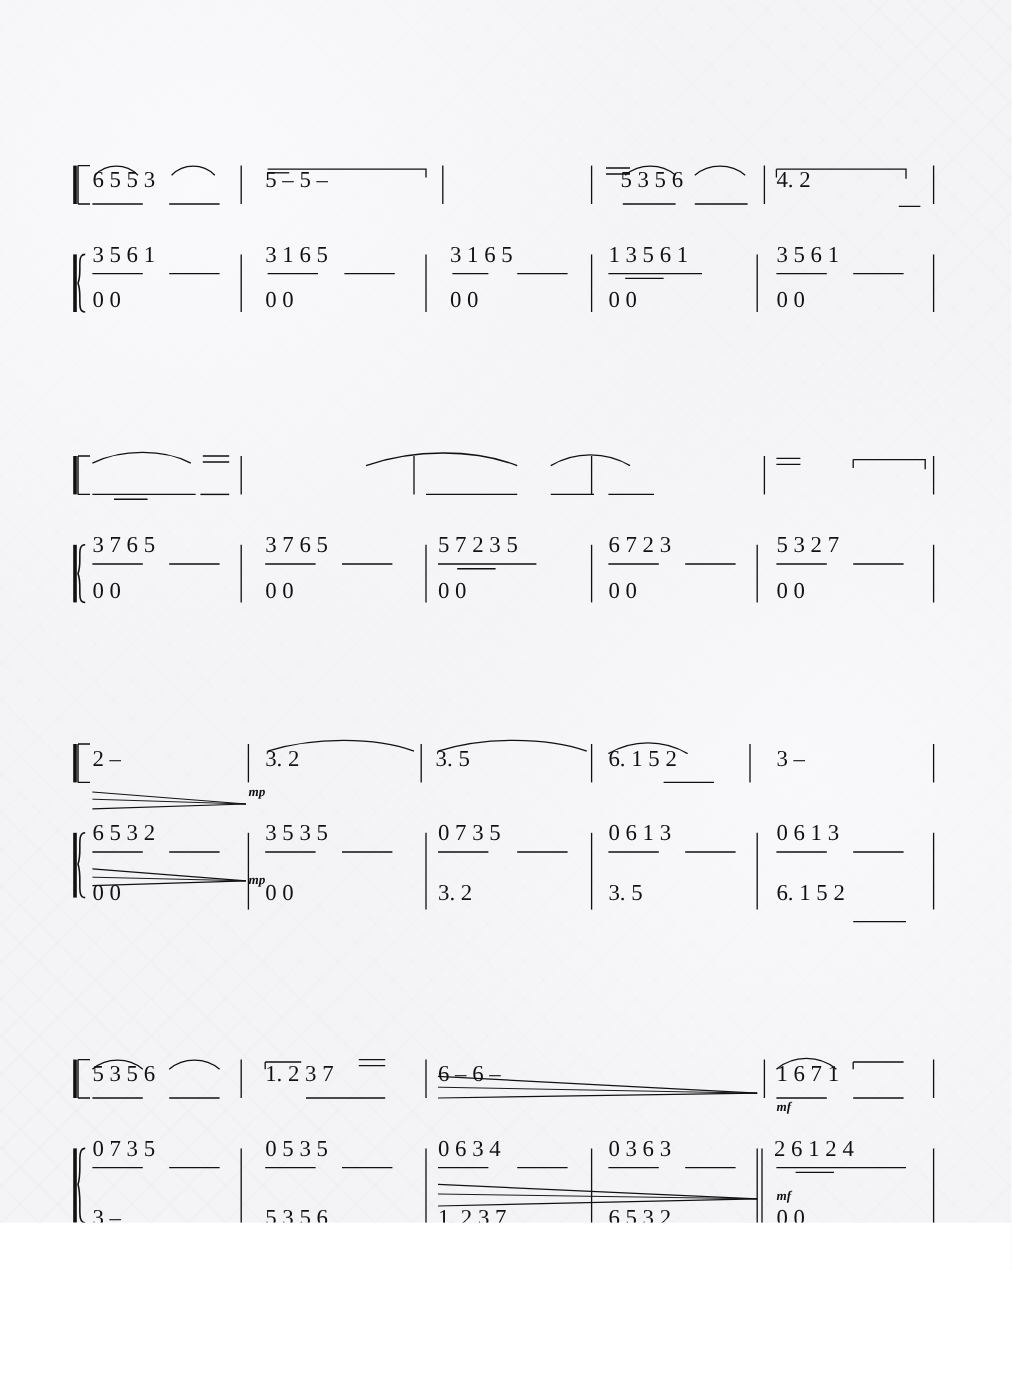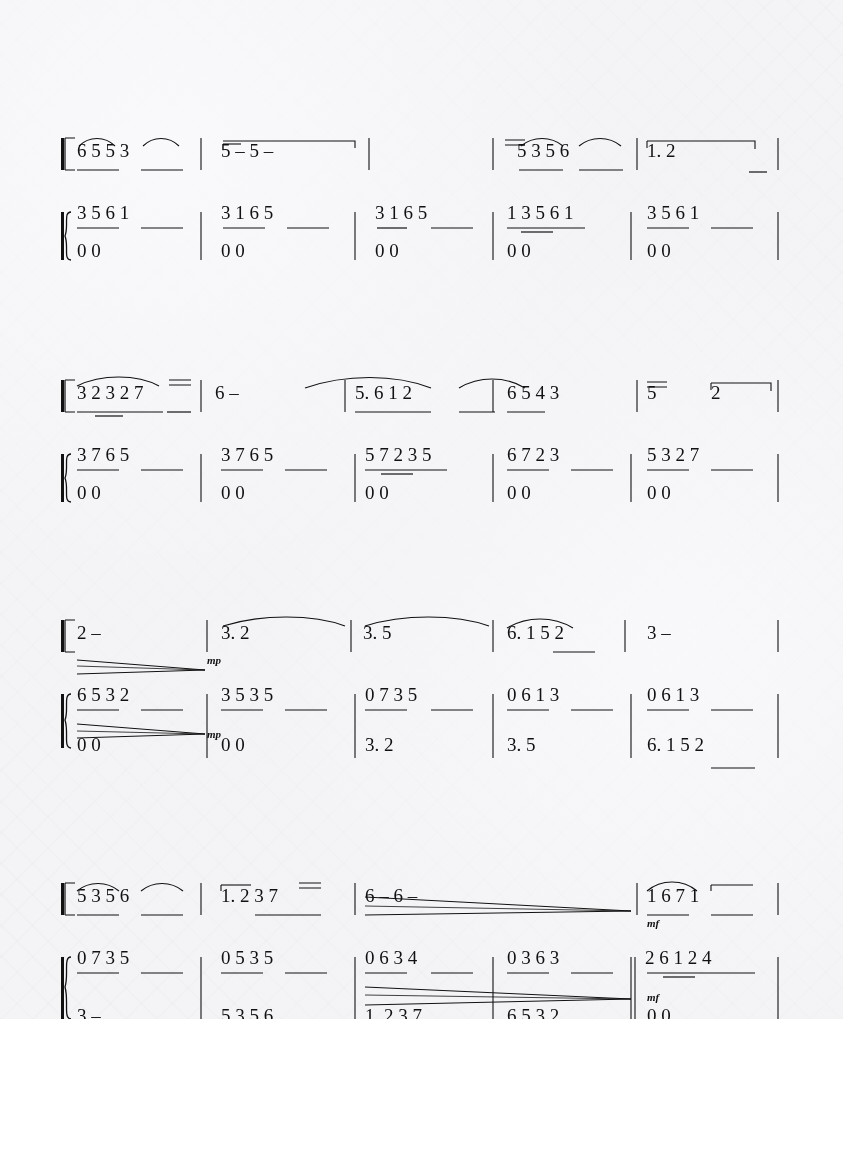--- a/index.html
+++ b/index.html
@@ -148,21 +148,21 @@
         <line class="ink" x1="438" y1="82" x2="438" y2="130" stroke-width="1.1"></line>
         <line class="ink" x1="576" y1="82" x2="576" y2="130" stroke-width="1.1"></line>
         <line class="ink" x1="723" y1="82" x2="723" y2="130" stroke-width="1.1"></line>
       </svg>
 
       
       <div class="row" style="position:absolute; top:0; left:0; width:730px;">
         <div class="cell" style="left:22px; top:10px;">6 5   5 3</div>
         <div class="cell" style="left:166px; top:10px;">5   –   5   –</div>
         <div class="cell" style="left:462px; top:10px;">5 3   5 6</div>
-        <div class="cell" style="left:592px; top:10px;">1.        2</div>
+        <div class="cell" style="left:592px; top:10px;">4.        2</div>
       </div>
 
       
       <div class="row" style="position:absolute; top:72px; left:0; width:730px;">
         <div class="cell" style="left:22px; top:0px;">3 5   6 1</div>
         <div class="cell" style="left:166px; top:0px;">3 1   6 5</div>
         <div class="cell" style="left:320px; top:0px;">3 1   6 5</div>
         <div class="cell" style="left:452px; top:0px;">1 3 5 6 1</div>
         <div class="cell" style="left:592px; top:0px;">3 5   6 1</div>
       </div>
@@ -216,28 +216,20 @@
         <path class="ink" d="M592 98 L634 98" stroke-width="1.2"></path>
         <path class="ink" d="M656 98 L698 98" stroke-width="1.2"></path>
 
         <line class="ink" x1="146" y1="82" x2="146" y2="130" stroke-width="1.1"></line>
         <line class="ink" x1="300" y1="82" x2="300" y2="130" stroke-width="1.1"></line>
         <line class="ink" x1="438" y1="82" x2="438" y2="130" stroke-width="1.1"></line>
         <line class="ink" x1="576" y1="82" x2="576" y2="130" stroke-width="1.1"></line>
         <line class="ink" x1="723" y1="82" x2="723" y2="130" stroke-width="1.1"></line>
       </svg>
 
-      <div class="row" style="position:absolute; top:0; left:0; width:730px;">
-        <div class="cell" style="left:22px; top:10px;">3 2 3  2 7</div>
-        <div class="cell" style="left:160px; top:10px;">6     –</div>
-        <div class="cell" style="left:300px; top:10px;">5.  6 1 2</div>
-        <div class="cell" style="left:452px; top:10px;">6 5   4 3</div>
-        <div class="cell" style="left:592px; top:10px;">5</div>
-        <div class="cell" style="left:656px; top:10px;">2</div>
-      </div>
 
       <div class="row" style="position:absolute; top:72px; left:0; width:730px;text-align:right;">
         <div class="cell" style="left:22px; top:0px;">3 7   6 5</div>
         <div class="cell" style="left:166px; top:0px;">3 7   6 5</div>
         <div class="cell" style="left:310px; top:0px;">5 7 2 3 5</div>
         <div class="cell" style="left:452px; top:0px;">6 7   2 3</div>
         <div class="cell" style="left:592px; top:0px;">5 3   2 7</div>
       </div>
 
       <div class="row" style="position:absolute; top:110px; left:0; width:730px;">

